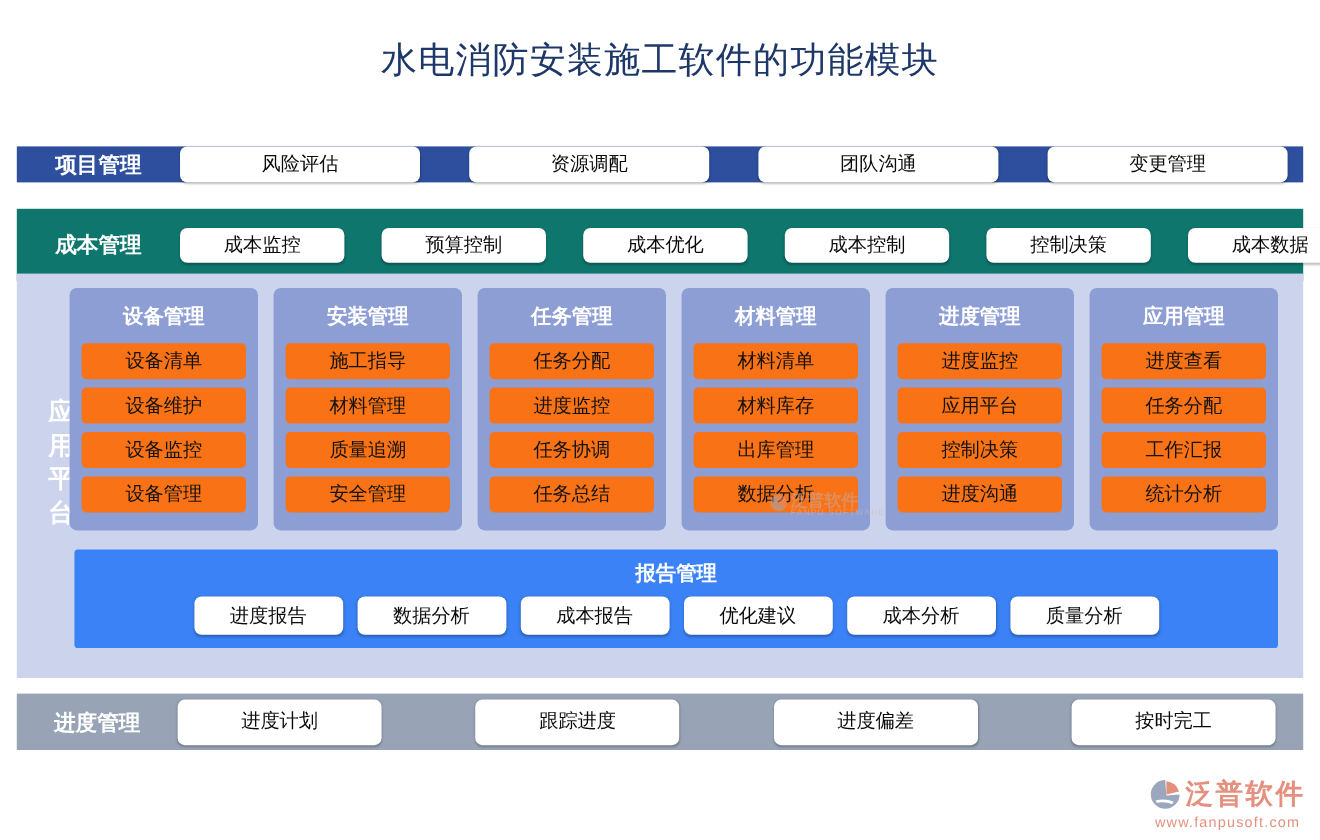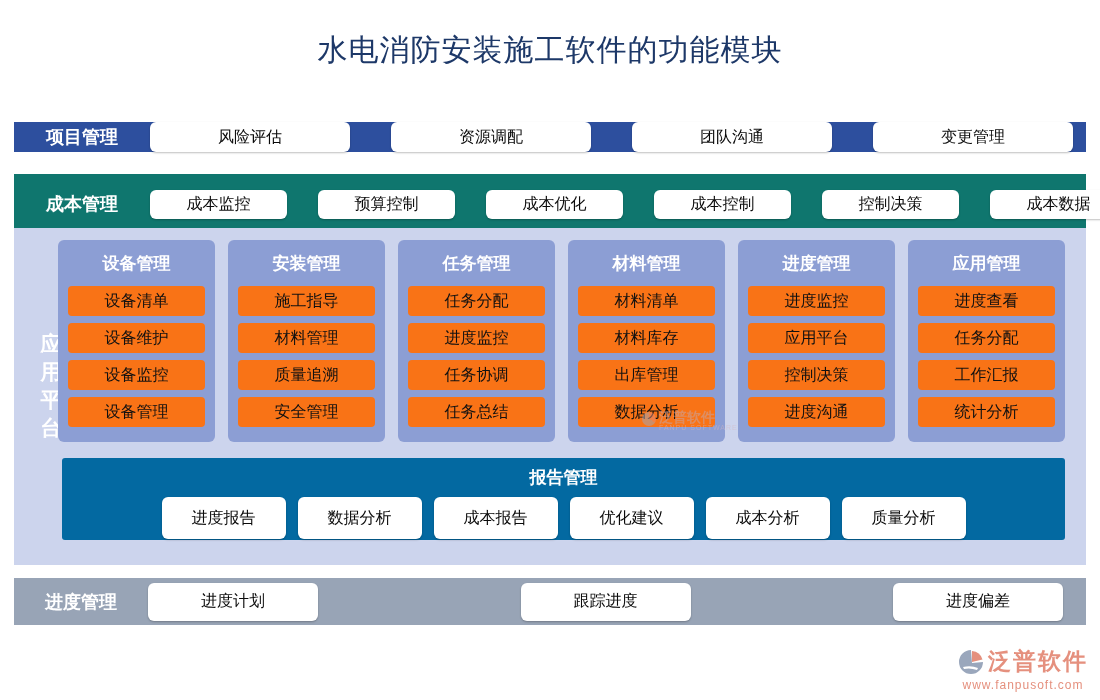--- a/index.html
+++ b/index.html
@@ -34,21 +34,21 @@
   .bar-schedule .bar-buttons{padding-right:23px;}
   .btn{
     background:#ffffff;border-radius:6px;
     display:flex;align-items:center;justify-content:center;
     font-size:16px;color:#0a0a0a;box-shadow:0 1px 2px rgba(0,0,0,0.25);
     cursor:pointer;
   }
   .btn-lg{width:200px;height:30px;}
   .btn-md{width:137px;height:29px;}
   .btn-bot{width:170px;height:38px;}
-  .btn-report{width:124px;height:42px;}
+  .btn-report{width:124px;height:32px;}
 
   
   .panel{
     position:absolute;left:14px;top:228px;width:1072px;height:337px;
     background:#ccd4ed;
   }
   .platform-label{
     position:absolute;left:21px;top:102px;width:32px;
     color:#ffffff;font-weight:bold;font-size:21px;line-height:28px;
     text-align:center;word-break:break-all;
@@ -74,21 +74,21 @@
     display:flex;align-items:flex-start;gap:3px;pointer-events:none;
   }
   .wm-icon{
     width:14px;height:14px;border-radius:50%;margin-top:2px;
     background:conic-gradient(#e5907e 0 120deg,#9fa9bd 120deg 360deg);
   }
   .wm-name{font-size:14px;color:#c3a9b0;font-weight:bold;line-height:14px;display:block;}
   .wm-sub{font-size:7px;color:#d2b7c2;letter-spacing:1px;display:block;}
   .report{
     position:absolute;left:48px;top:230px;width:1003px;height:82px;
-    background:#0369a1;border-radius:3px;
+    background:#3b82f6;border-radius:3px;
   }
   .report-header{
     text-align:center;color:#ffffff;font-weight:bold;font-size:17px;
     padding-top:8px;
   }
   .report-buttons{
     display:flex;justify-content:center;gap:12px;margin-top:8px;
   }
 
   
@@ -195,20 +195,21 @@
     </div>
   </div>
 </div>
 
 <div class="bar bar-schedule">
   <div class="bar-label">进度管理</div>
   <div class="bar-buttons">
     <div class="btn btn-bot">进度计划</div>
     <div class="btn btn-bot">跟踪进度</div>
     <div class="btn btn-bot">进度偏差</div>
+    <div class="btn btn-bot">按时完工</div>
   </div>
 </div>
 
 <div class="logo">
   <div class="logo-row">
     <svg class="logo-icon" viewBox="0 0 26 26">
       <path d="M13 1 A12 12 0 1 0 25 13 L14 14 Z" fill="#9aa7bc"></path>
       <path d="M14 2 A12 12 0 0 1 24.5 10.5 L14 13 Z" fill="#e5907e"></path>
       <path d="M5 18 Q13 16 20 19 L19 21 Q12 18.5 6 20 Z" fill="#ffffff"></path>
     </svg>

